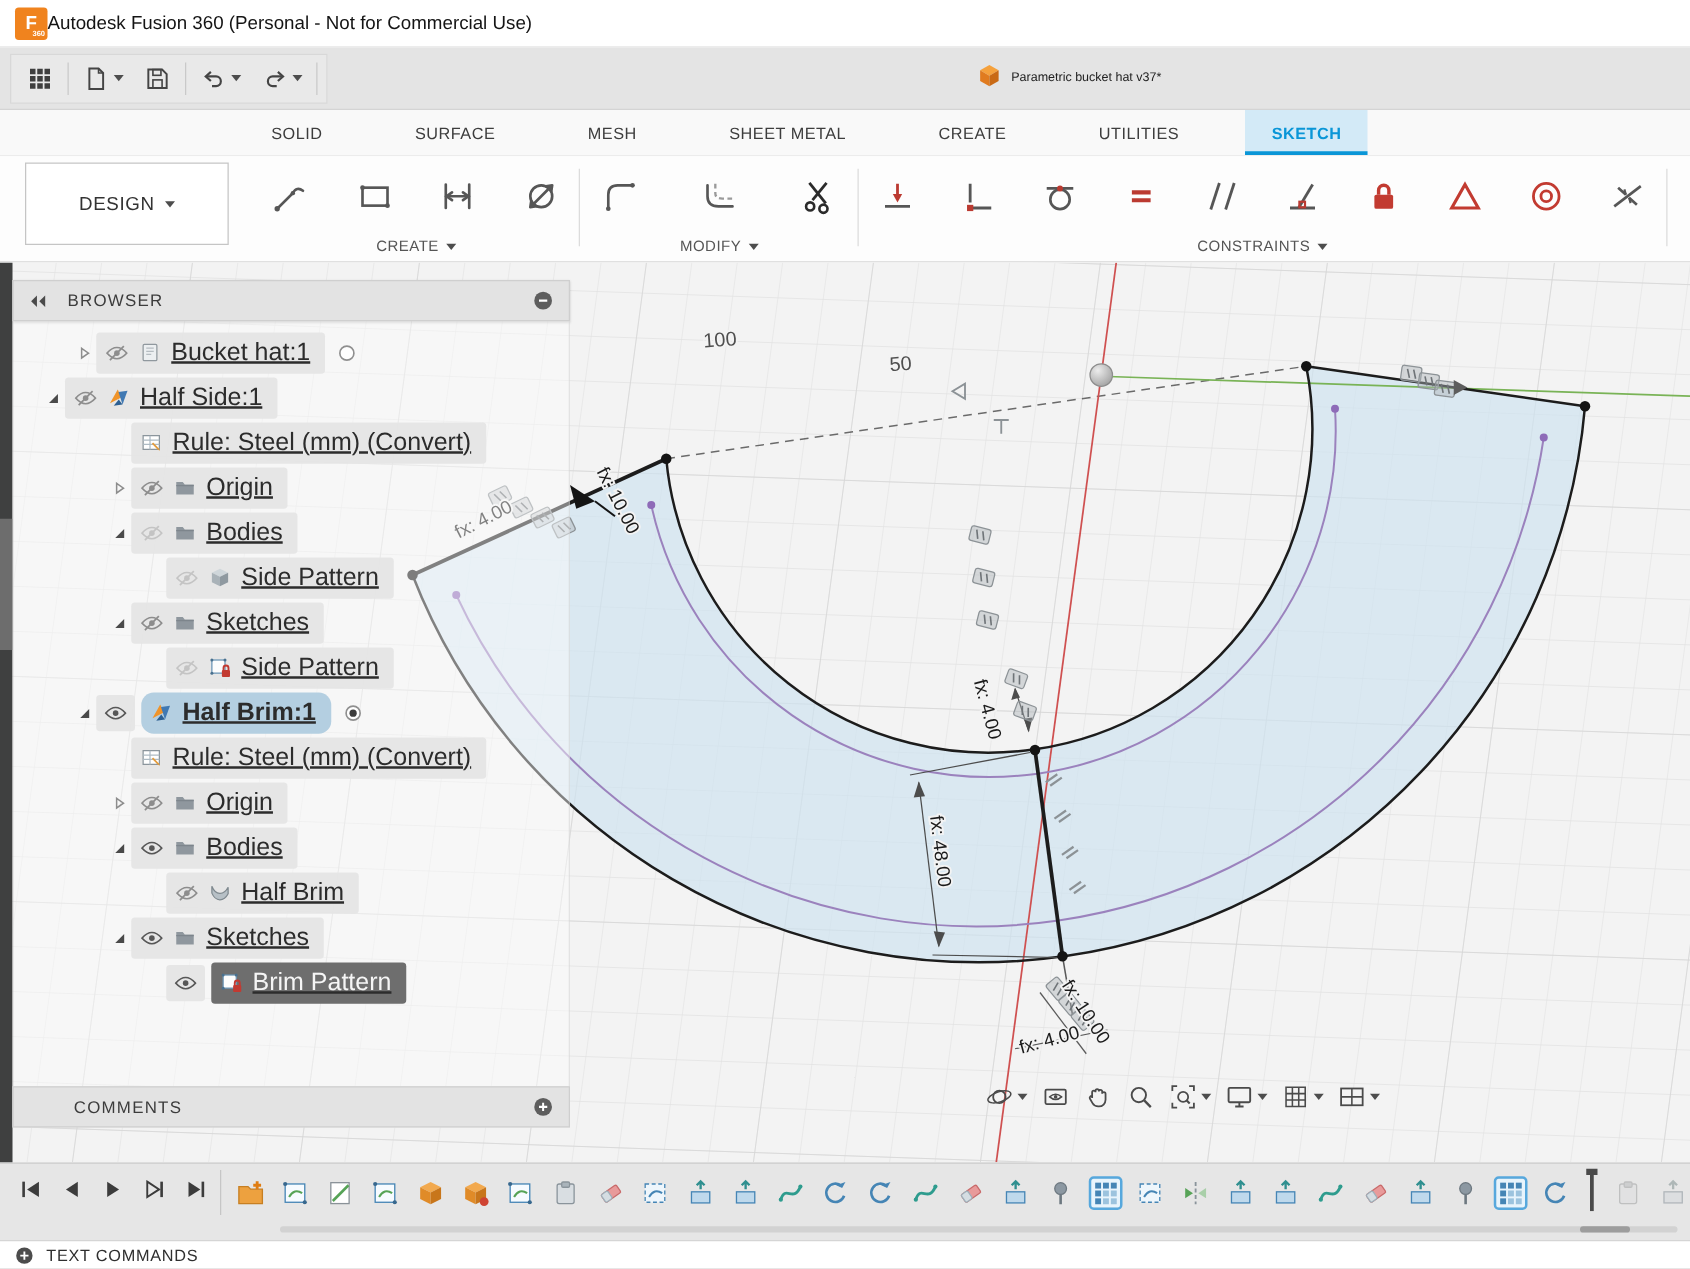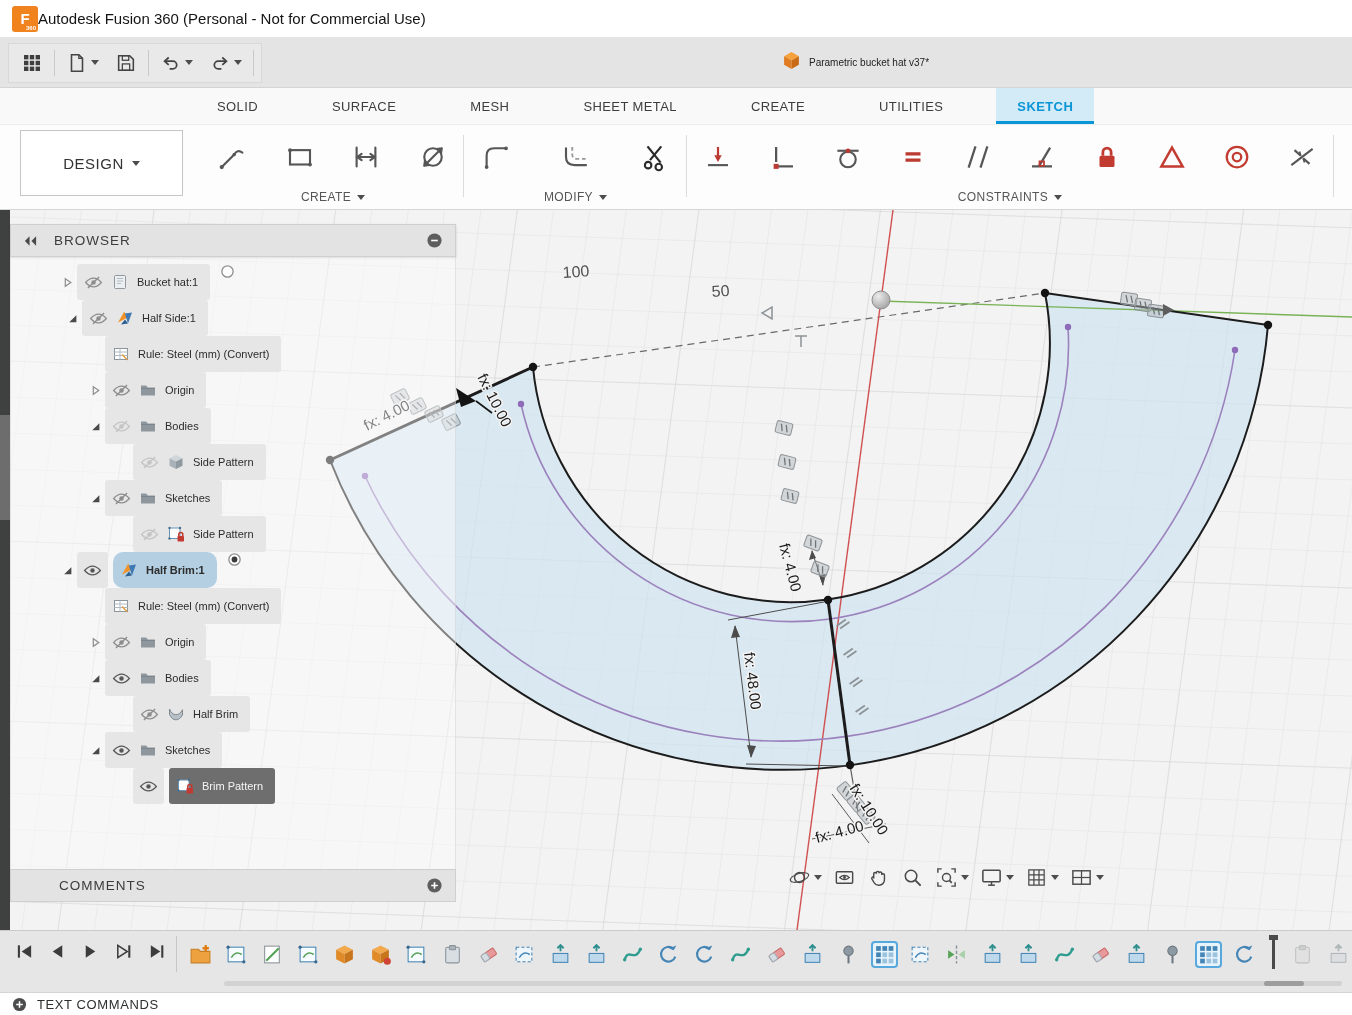--- a/index.html
+++ b/index.html
@@ -47,21 +47,21 @@
   .left-strip{position:absolute;left:0;top:0;width:10px;height:720px;background:#3f4040;z-index:2;}
   .left-strip .thumb{position:absolute;top:205px;left:0;width:10px;height:105px;background:#6d6d6d;}
 
   
   .browser-panel{position:absolute;left:10px;top:14px;width:446px;height:678px;display:flex;flex-direction:column;z-index:3;}
   .panel-header{height:33px;background:#e3e3e3;border:1px solid #cfcfcf;display:flex;align-items:center;padding:0 12px;gap:16px;box-shadow:0 1px 2px rgba(0,0,0,.18);flex:0 0 auto;}
   .ph-title{font-size:13.5px;color:#3c3c3c;letter-spacing:1px;flex:1;}
   .ph-collapse svg{width:15px;height:12px;display:block;}
   .ph-circle svg{width:17px;height:17px;display:block;}
   #browser-tree{flex:1;padding-top:7px;background:rgba(252,252,252,.45);border-left:1px solid rgba(190,190,190,.35);border-right:1px solid rgba(190,190,190,.35);overflow:hidden;}
-  .tree-row{height:36px;display:flex;font-size:11px;color:#2c2c2c;}
+  .tree-row{height:36px;display:flex;align-items:center;font-size:20px;color:#2c2c2c;text-decoration:underline;}
   .expander{width:20px;display:flex;justify-content:center;align-items:center;flex:0 0 auto;}
   .expander svg{width:11px;height:11px;display:block;}
   .chip{display:inline-flex;align-items:center;gap:8px;background:rgba(229,229,229,.95);border-radius:3px;padding:5px 12px 5px 7px;white-space:nowrap;}
   .chip-active{background:#b4cfe1;border-radius:10px;}
   .chip-active .tlabel{font-weight:bold;}
   .chip-dark{background:#6e6e6e;}
   .chip-dark .tlabel{color:#f5f5f5;}
   .eye{display:flex;align-items:center;}
   .eye svg{width:19px;height:13px;display:block;}
   .eye-solo{background:rgba(229,229,229,.95);border-radius:3px;padding:8px 6px;margin-right:5px;}
@@ -503,21 +503,21 @@
                 </svg>
               </span>
               <span class="tlabel">Bucket hat:1</span>
             </span>
             <span class="radio">
               <svg viewBox="0 0 16 16">
                 <circle cx="8" cy="8" r="6" fill="rgba(255,255,255,.85)" stroke="#8f8f8f" stroke-width="1.4"></circle>
               </svg>
             </span>
           </div>
-          <div class="tree-row" style="padding-left: 51px;">
+          <div class="tree-row" style="padding-left: 21px;">
             <span class="expander">
               <svg viewBox="0 0 10 10">
                 <path d="M8.5,2 L8.5,8.5 L2,8.5 Z" fill="#4a4a4a"></path>
               </svg>
             </span>
             <span class="chip">
               <span class="eye">
                 <svg viewBox="0 0 20 14" style="color:#8d8d8d">
                   <path d="M1.5,7 Q10,-2.5 18.5,7 Q10,16.5 1.5,7 Z" fill="none" stroke="currentColor" stroke-width="1.3"></path>
                   <circle cx="10" cy="7" r="2.4" fill="currentColor"></circle>

